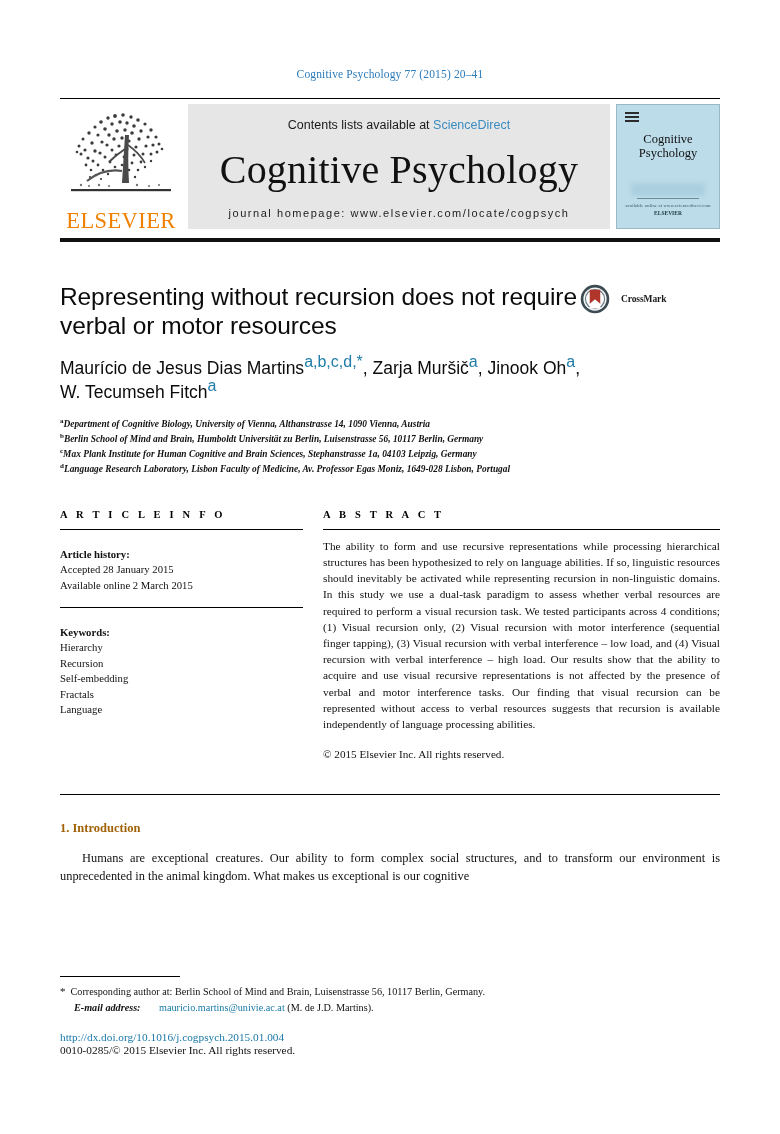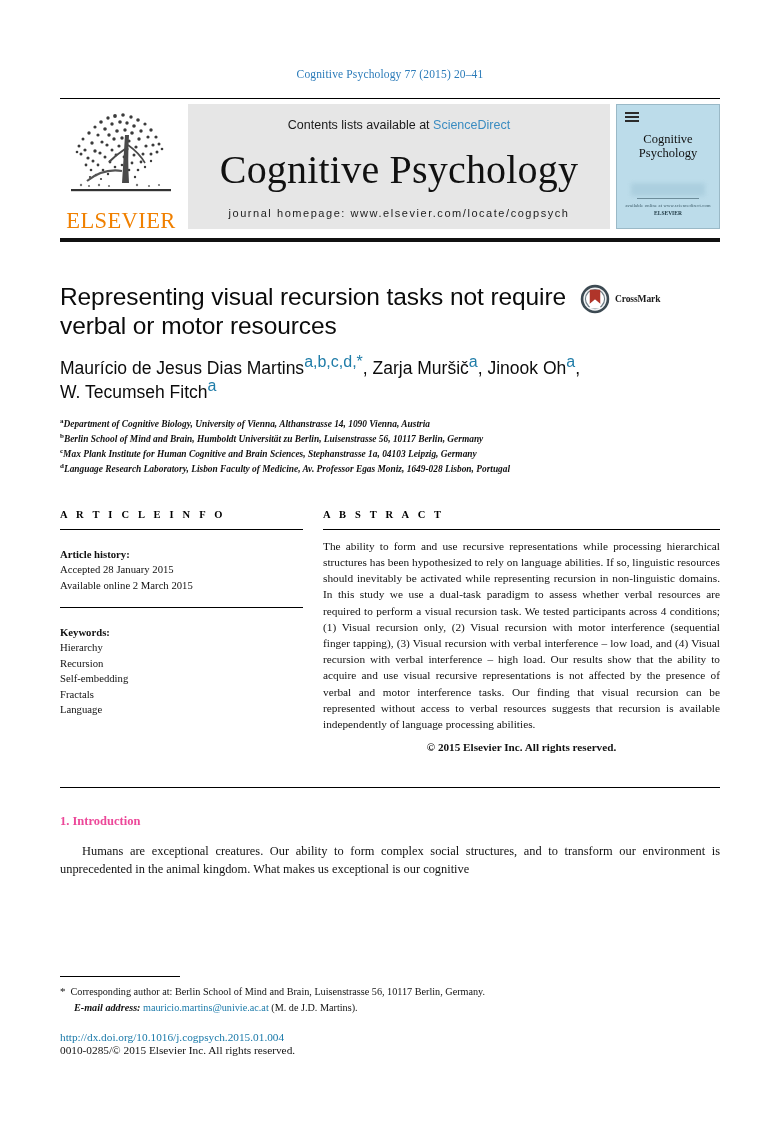--- a/index.html
+++ b/index.html
@@ -174,21 +174,21 @@
     line-height: 1.20;
     letter-spacing: -0.1px;
     color: #0b0b0b;
     margin: 0;
     max-width: 520px;
   }
   .crossmark {
     flex: 0 0 auto;
     display: flex;
     align-items: center;
-    gap: 5px;
+    gap: 11px;
     margin-top: 2px;
   }
   .cm-badge { width: 30px; height: 30px; }
   .cm-text {
     font-family: "Liberation Serif", serif;
     font-weight: bold;
     font-size: 9.5px;
     color: #1a1a1a;
     letter-spacing: -0.1px;
   }
@@ -264,39 +264,39 @@
   }
   .abstract-body {
     margin-top: 8px;
     font-family: "Liberation Serif", serif;
     font-size: 11.3px;
     line-height: 1.435;
     text-align: justify;
     color: #111;
   }
   .copyright {
-    margin-top: 9px;
-    text-align: center;
-    font-family: "Liberation Serif", serif;
-    font-weight: bold;
+    margin-top: 16px;
+    text-align: left;
+    font-family: "Liberation Serif", serif;
+    font-weight: normal;
     font-size: 11.2px;
     color: #111;
   }
 
   
   .body-rule {
     border-top: 1px solid #000;
     margin-top: 34px;
   }
   .section-head {
     margin-top: 26px;
     font-family: "Liberation Serif", serif;
     font-weight: bold;
     font-size: 12.5px;
-    color: #ec4899;
+    color: #a16207;
   }
   .body-para {
     margin-top: 14px;
     font-family: "Liberation Serif", serif;
     font-size: 12.4px;
     line-height: 1.42;
     text-indent: 22px;
     text-align: justify;
     color: #111;
   }
@@ -314,21 +314,21 @@
   }
   .foot-note {
     margin-top: 6px;
     font-family: "Liberation Serif", serif;
     font-size: 10.2px;
     line-height: 1.5;
     color: #111;
   }
   .foot-note .star { margin-right: 5px; font-size: 11px; }
   .foot-note .ital { font-style: italic; font-weight: bold; }
-  .mail-link { color: #1878a8; }
+  .mail-link { color: #1878a8; margin-left: 16px; }
   .doi-line {
     margin-top: 16px;
     font-family: "Liberation Serif", serif;
     font-size: 11.3px;
     color: #1878a8;
   }
   .issn-line {
     margin-top: 1px;
     font-family: "Liberation Serif", serif;
     font-size: 11.3px;
@@ -468,21 +468,21 @@
         <div class="cover-foot-text">available online at www.sciencedirect.com</div>
         <div class="cover-foot-text2">ELSEVIER</div>
       </div>
     </div>
   </div>
 
   <div class="thick-rule"></div>
 
   <div class="title-block">
     <h1 class="article-title">
-      <span>Representing visual recursion tasks not require</span><br>
+      <span>Representing without recursion does not require</span><br>
       <span>verbal or motor resources</span>
     </h1>
     <div class="crossmark">
       <svg class="cm-badge" viewBox="0 0 40 40">
         <circle cx="20" cy="20" r="19" fill="#3c4a52"></circle>
         <circle cx="20" cy="20" r="15.5" fill="#f2f4f5"></circle>
         <circle cx="20" cy="20" r="13.5" fill="#6d7c85"></circle>
         <circle cx="20" cy="20" r="12" fill="#ffffff"></circle>
         <path d="M13 7.5 h14 v19 l-7 -6 l-7 6 Z" fill="#b0352a"></path>
         <path d="M13 26.5 l7 -6 l7 6 v6 h-14 Z" fill="#ffffff"></path>

